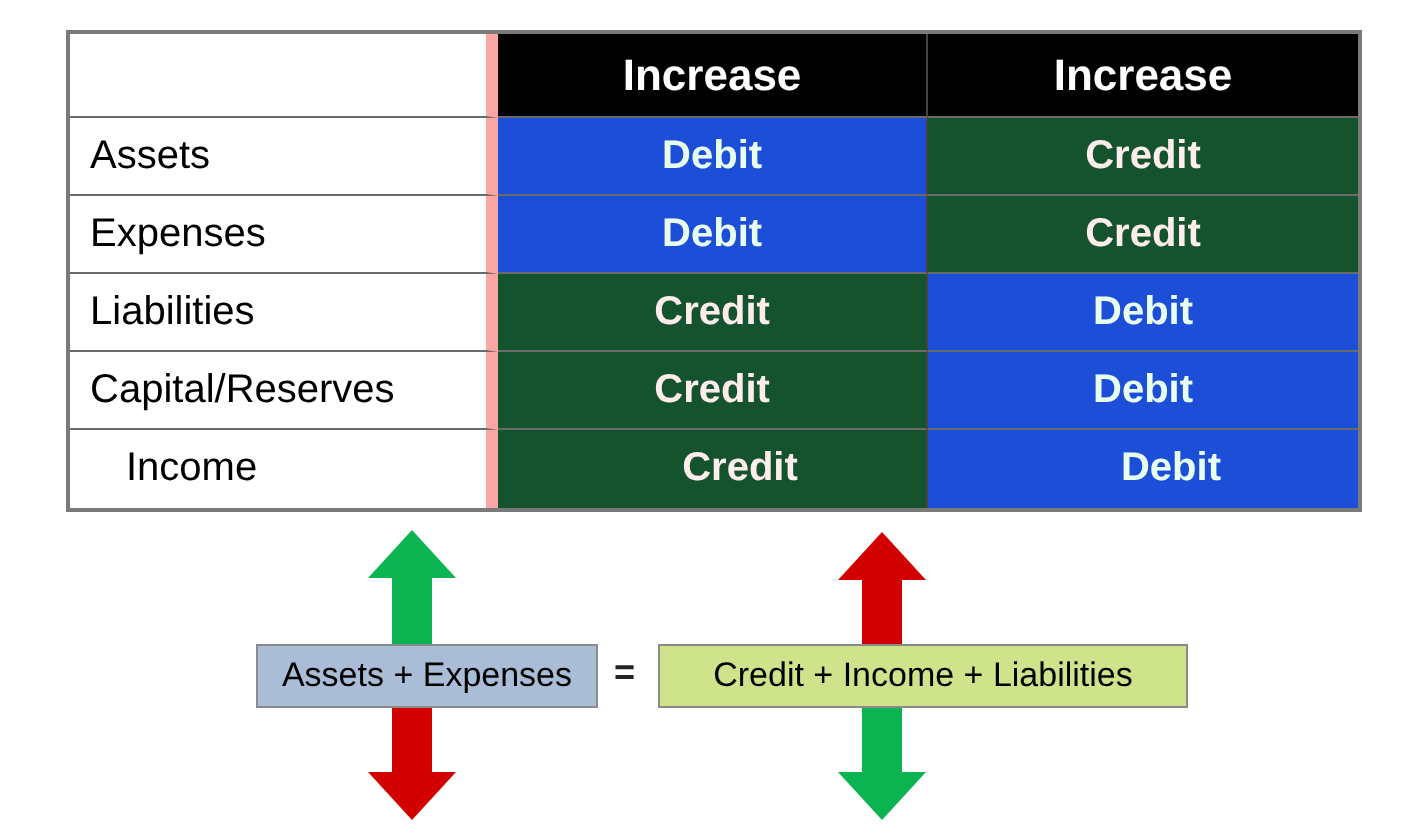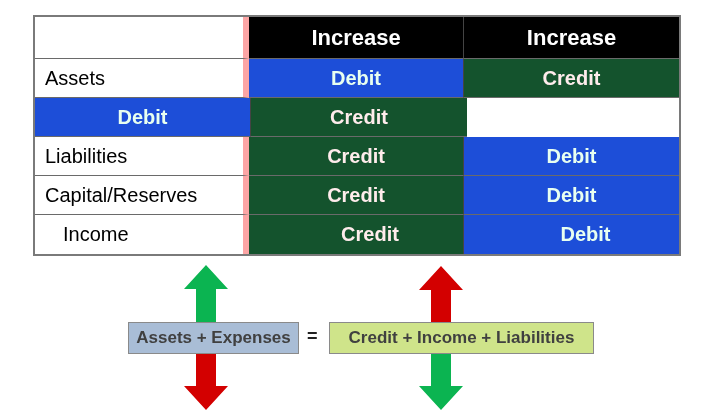--- a/index.html
+++ b/index.html
@@ -9,40 +9,41 @@
   .row.head { height:42px; }
   .cell { box-sizing:border-box; display:flex; align-items:center; font-size:20px; border-bottom:1px solid #6a6a6a; }
   .row:last-child .cell { border-bottom:none;padding-left:28px; }
   .c0 { width:215px; background:#fff; color:#000; padding-left:10px; border-right:6px solid #fca5a5; }
   .c1, .c2 { width:216px; justify-content:center; color:#fff; font-weight:bold; }
   .c1 { border-right:1px solid #444; }
   .head .c1, .head .c2 { background:#000; font-size:22px; }
   .green { background:#1d4ed8; color:#e8fff0; }
   .red { background:#14532d; color:#ffecec; }
   .arrow { position:absolute; }
-  .box { position:absolute; top:322px; height:32px; border:1px solid #8a8a8a; box-sizing:border-box; display:flex; align-items:center; justify-content:center; font-weight:bold; font-size:17px; color:#404040;text-align:center; }
+  .box { position:absolute; top:322px; height:32px; border:1px solid #8a8a8a; box-sizing:border-box; display:flex; align-items:center; justify-content:center; font-weight:normal; font-size:17px; color:#000000;text-align:center; }
   .box.blue { left:128px; width:171px; background:#a9bdd6; }
   .box.lime { left:329px; width:265px; background:#cfe48a; }
   .eq { position:absolute; left:307px; top:326px; font-weight:bold; font-size:18px; color:#222; }
 </style>
 </head>
 <body>
 
 <div class="tbl">
   <div class="row head">
     <div class="cell c0"></div>
     <div class="cell c1">Increase</div>
     <div class="cell c2">Increase</div>
   </div>
   <div class="row">
     <div class="cell c0">Assets</div>
     <div class="cell c1 green">Debit</div>
     <div class="cell c2 red">Credit</div>
   </div>
   <div class="row">
+    <div class="cell c0">Expenses</div>
     <div class="cell c1 green">Debit</div>
     <div class="cell c2 red">Credit</div>
   </div>
   <div class="row">
     <div class="cell c0">Liabilities</div>
     <div class="cell c1 red">Credit</div>
     <div class="cell c2 green">Debit</div>
   </div>
   <div class="row">
     <div class="cell c0">Capital/Reserves</div>

